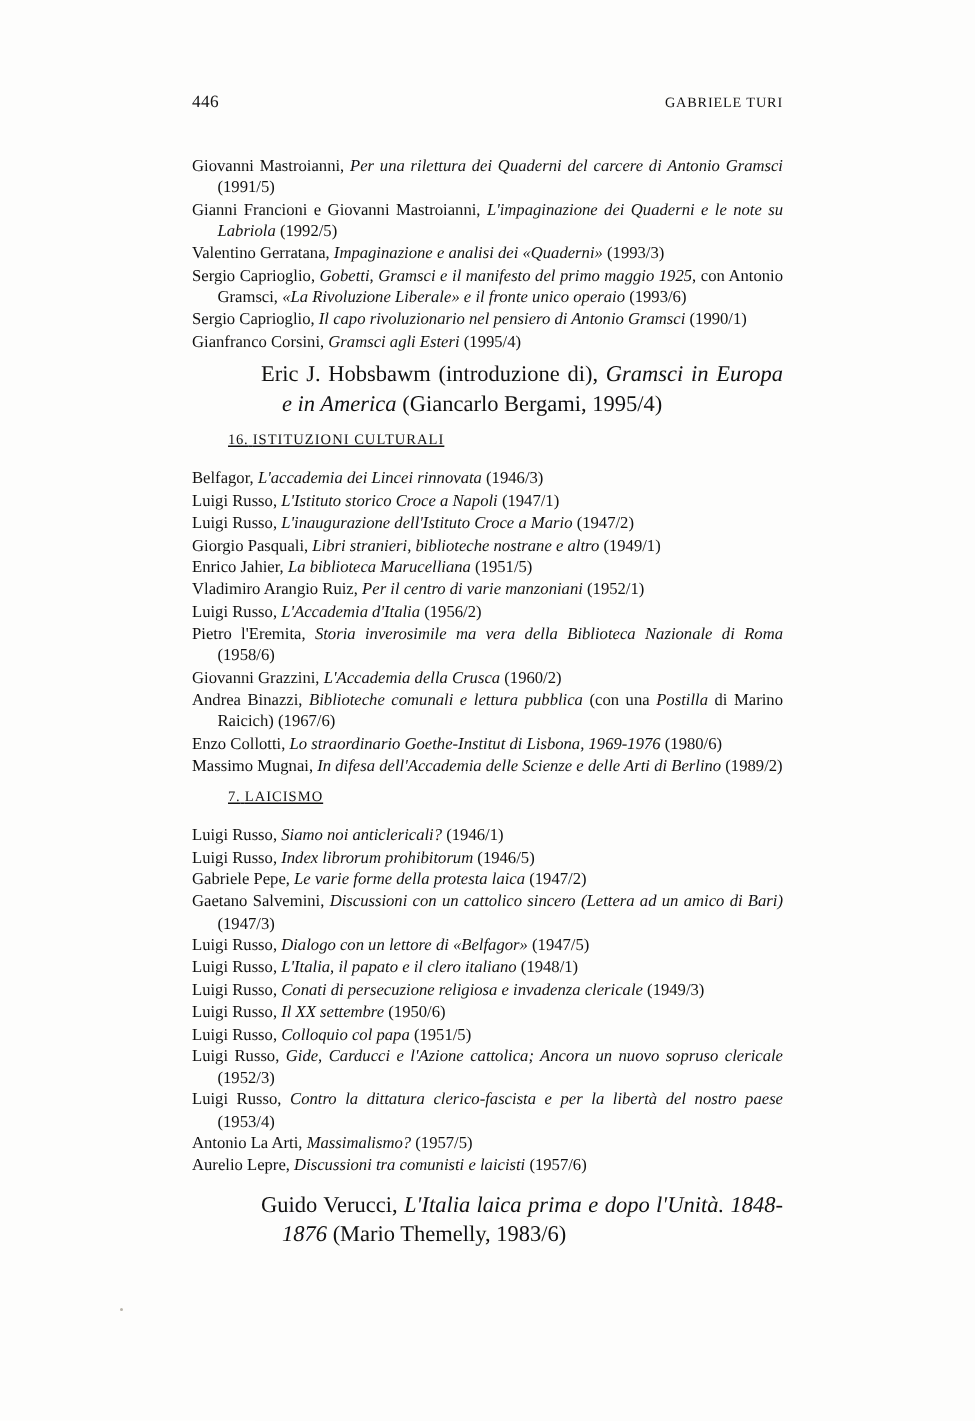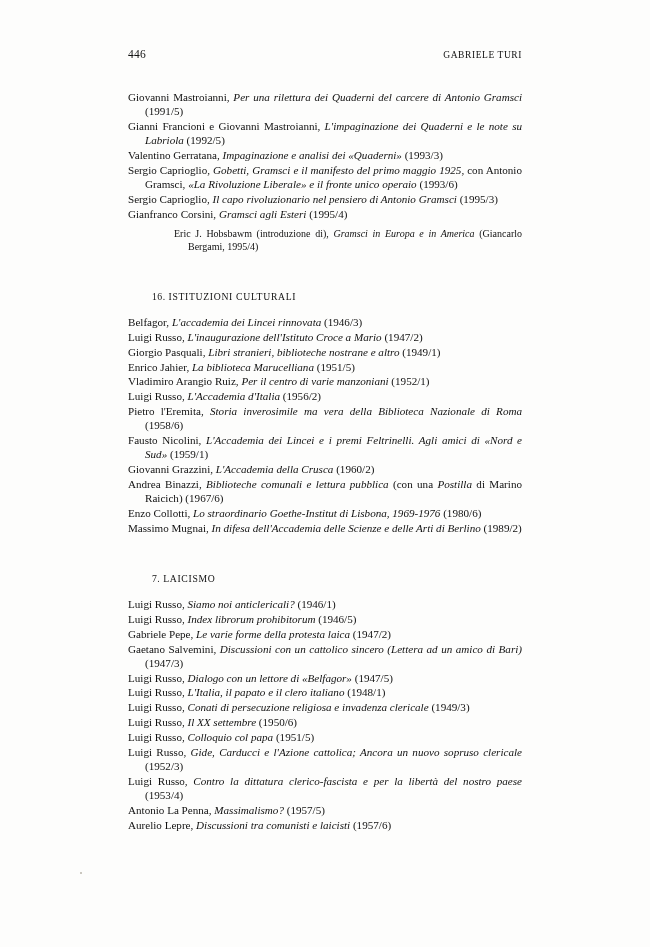--- a/index.html
+++ b/index.html
@@ -18,21 +18,21 @@
   .page {
     position: absolute;
     top: 0; left: 0;
     width: 650px;
     height: 947px;
     background: #fdfdfc;
   }
   .content {
     position: absolute;
     left: 128px;
-    top: 48px;
+    top: 62px;
     width: 394px;
   }
   .running-head {
     display: flex;
     justify-content: space-between;
     align-items: baseline;
     font-size: 10.5px;
     letter-spacing: 0.02em;
     margin-bottom: 30px;
   }
@@ -50,36 +50,37 @@
     line-height: 1.29;
   }
   .entry {
     text-indent: -17px;
     padding-left: 17px;
     margin: 0 0 0.5px 0;
     text-align: justify;
   }
   .it { font-style: italic; }
   .small-entry {
-    font-size: 10px;
+    font-size: 15px;
     line-height: 1.3;
     margin-left: 46px;
     text-indent: -14px;
     padding-left: 14px;
     margin-top: 6px;
     margin-bottom: 6px;
     text-align: justify;
   }
   .small-entry.tail {
     margin-top: 10px;
   }
   .section-head {
     font-size: 9.7px;
     letter-spacing: 0.05em;
-    margin: 38px 0 13px 24px;
+    margin: 8px 0 13px 24px;
+    text-decoration: underline;
   }
   .section-head .num {
     font-weight: normal;
     font-style: normal;
   }
   .section-head .cap {
     letter-spacing: 0.07em;
   }
   .speck {
     position: absolute;
@@ -100,40 +101,40 @@
     <div class="running-head">
       <div class="folio">446</div>
       <div class="head-title">GABRIELE TURI</div>
     </div>
 
     <div class="entries">
       <p class="entry"><span>Giovanni Mastroianni, </span><span class="it">Per una rilettura dei Quaderni del carcere di Antonio Gramsci</span><span> (1991/5)</span></p>
       <p class="entry"><span>Gianni Francioni e Giovanni Mastroianni, </span><span class="it">L'impaginazione dei Quaderni e le note su Labriola</span><span> (1992/5)</span></p>
       <p class="entry"><span>Valentino Gerratana, </span><span class="it">Impaginazione e analisi dei «Quaderni»</span><span> (1993/3)</span></p>
       <p class="entry"><span>Sergio Caprioglio, </span><span class="it">Gobetti, Gramsci e il manifesto del primo maggio 1925</span><span>, con Antonio Gramsci, </span><span class="it">«La Rivoluzione Liberale» e il fronte unico operaio</span><span> (1993/6)</span></p>
-      <p class="entry"><span>Sergio Caprioglio, </span><span class="it">Il capo rivoluzionario nel pensiero di Antonio Gramsci</span><span> (1995/3)</span></p>
+      <p class="entry"><span>Sergio Caprioglio, </span><span class="it">Il capo rivoluzionario nel pensiero di Antonio Gramsci</span><span> (1990/1)</span></p>
       <p class="entry"><span>Gianfranco Corsini, </span><span class="it">Gramsci agli Esteri</span><span> (1995/4)</span></p>
     </div>
 
     <p class="small-entry"><span>Eric J. Hobsbawm (introduzione di), </span><span class="it">Gramsci in Europa e in America</span><span> (Giancarlo Bergami, 1995/4)</span></p>
 
     <div class="section-head">
       <span class="num">16.</span>
       <span class="cap">ISTITUZIONI CULTURALI</span>
     </div>
 
     <div class="entries">
       <p class="entry"><span>Belfagor, </span><span class="it">L'accademia dei Lincei rinnovata</span><span> (1946/3)</span></p>
+      <p class="entry"><span>Luigi Russo, </span><span class="it">L'Istituto storico Croce a Napoli</span><span> (1947/1)</span></p>
       <p class="entry"><span>Luigi Russo, </span><span class="it">L'inaugurazione dell'Istituto Croce a Mario</span><span> (1947/2)</span></p>
       <p class="entry"><span>Giorgio Pasquali, </span><span class="it">Libri stranieri, biblioteche nostrane e altro</span><span> (1949/1)</span></p>
       <p class="entry"><span>Enrico Jahier, </span><span class="it">La biblioteca Marucelliana</span><span> (1951/5)</span></p>
       <p class="entry"><span>Vladimiro Arangio Ruiz, </span><span class="it">Per il centro di varie manzoniani</span><span> (1952/1)</span></p>
       <p class="entry"><span>Luigi Russo, </span><span class="it">L'Accademia d'Italia</span><span> (1956/2)</span></p>
       <p class="entry"><span>Pietro l'Eremita, </span><span class="it">Storia inverosimile ma vera della Biblioteca Nazionale di Roma</span><span> (1958/6)</span></p>
-      <p class="entry"><span>Fausto Nicolini, </span><span class="it">L'Accademia dei Lincei e i premi Feltrinelli. Agli amici di «Nord e Sud»</span><span> (1959/1)</span></p>
       <p class="entry"><span>Giovanni Grazzini, </span><span class="it">L'Accademia della Crusca</span><span> (1960/2)</span></p>
       <p class="entry"><span>Andrea Binazzi, </span><span class="it">Biblioteche comunali e lettura pubblica</span><span> (con una </span><span class="it">Postilla</span><span> di Marino Raicich) (1967/6)</span></p>
       <p class="entry"><span>Enzo Collotti, </span><span class="it">Lo straordinario Goethe-Institut di Lisbona, 1969-1976</span><span> (1980/6)</span></p>
       <p class="entry"><span>Massimo Mugnai, </span><span class="it">In difesa dell'Accademia delle Scienze e delle Arti di Berlino</span><span> (1989/2)</span></p>
     </div>
 
     <div class="section-head">
       <span class="num">7.</span>
       <span class="cap">LAICISMO</span>
     </div>
@@ -143,19 +144,20 @@
       <p class="entry"><span>Luigi Russo, </span><span class="it">Index librorum prohibitorum</span><span> (1946/5)</span></p>
       <p class="entry"><span>Gabriele Pepe, </span><span class="it">Le varie forme della protesta laica</span><span> (1947/2)</span></p>
       <p class="entry"><span>Gaetano Salvemini, </span><span class="it">Discussioni con un cattolico sincero (Lettera ad un amico di Bari)</span><span> (1947/3)</span></p>
       <p class="entry"><span>Luigi Russo, </span><span class="it">Dialogo con un lettore di «Belfagor»</span><span> (1947/5)</span></p>
       <p class="entry"><span>Luigi Russo, </span><span class="it">L'Italia, il papato e il clero italiano</span><span> (1948/1)</span></p>
       <p class="entry"><span>Luigi Russo, </span><span class="it">Conati di persecuzione religiosa e invadenza clericale</span><span> (1949/3)</span></p>
       <p class="entry"><span>Luigi Russo, </span><span class="it">Il XX settembre</span><span> (1950/6)</span></p>
       <p class="entry"><span>Luigi Russo, </span><span class="it">Colloquio col papa</span><span> (1951/5)</span></p>
       <p class="entry"><span>Luigi Russo, </span><span class="it">Gide, Carducci e l'Azione cattolica; Ancora un nuovo sopruso clericale</span><span> (1952/3)</span></p>
       <p class="entry"><span>Luigi Russo, </span><span class="it">Contro la dittatura clerico-fascista e per la libertà del nostro paese</span><span> (1953/4)</span></p>
-      <p class="entry"><span>Antonio La Penna, </span><span class="it">Massimalismo?</span><span> (1957/5)</span></p>
+      <p class="entry"><span>Antonio La Arti, </span><span class="it">Massimalismo?</span><span> (1957/5)</span></p>
       <p class="entry"><span>Aurelio Lepre, </span><span class="it">Discussioni tra comunisti e laicisti</span><span> (1957/6)</span></p>
     </div>
 
+    <p class="small-entry tail"><span>Guido Verucci, </span><span class="it">L'Italia laica prima e dopo l'Unità. 1848-1876</span><span> (Mario Themelly, 1983/6)</span></p>
 
   </div>
 </div>
 
 </body></html>

